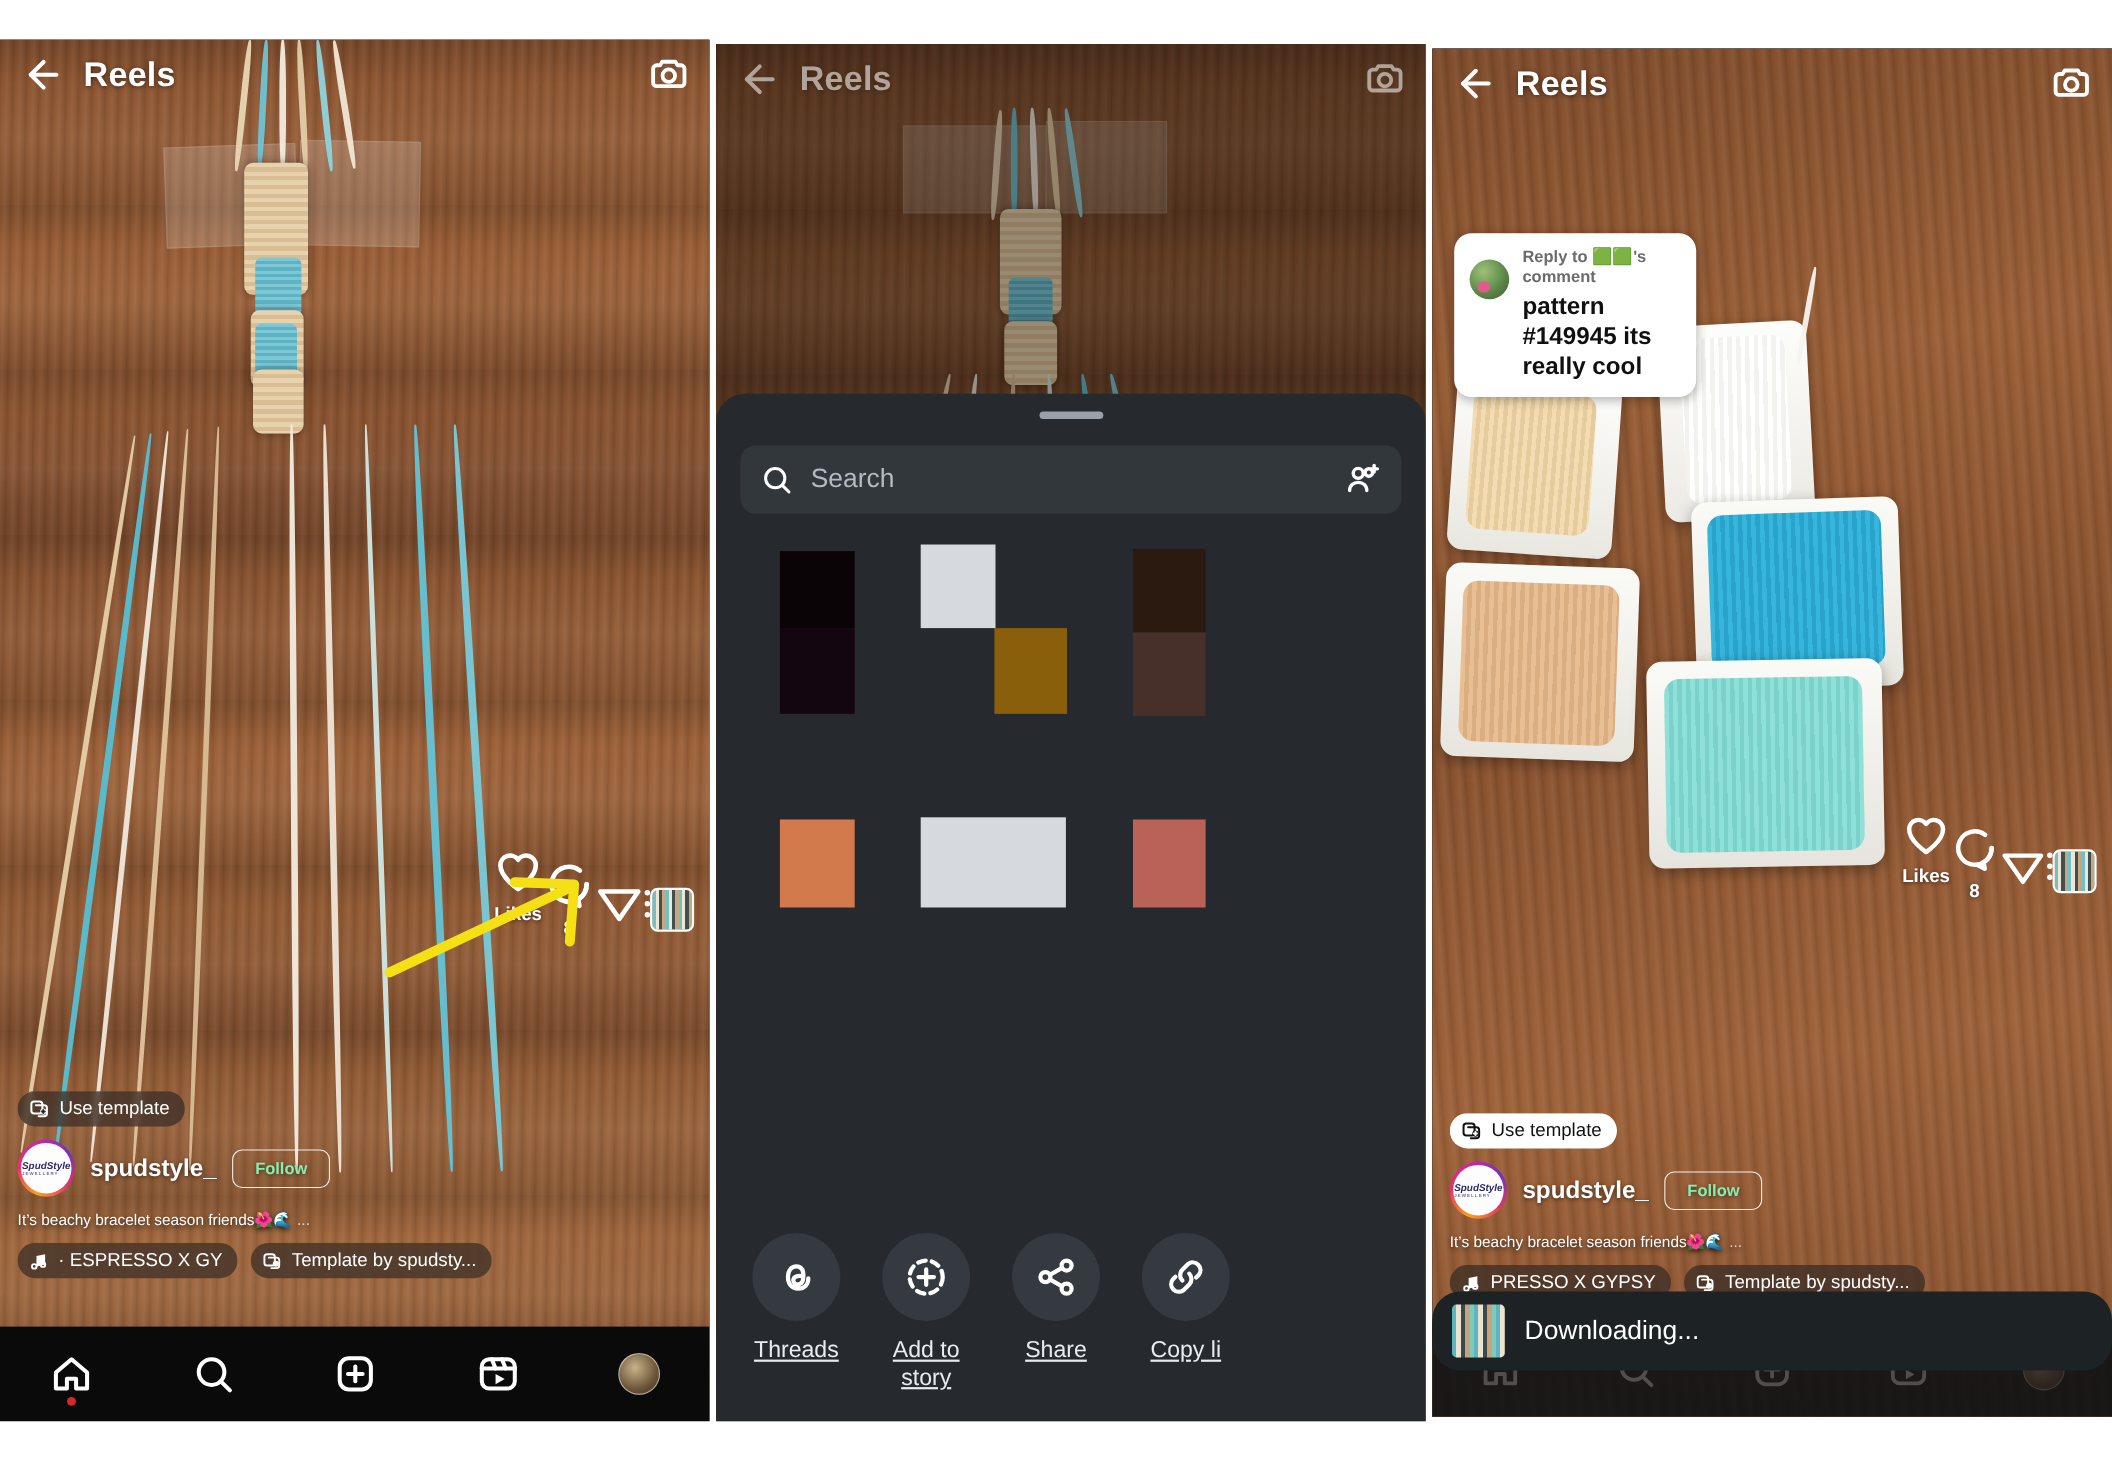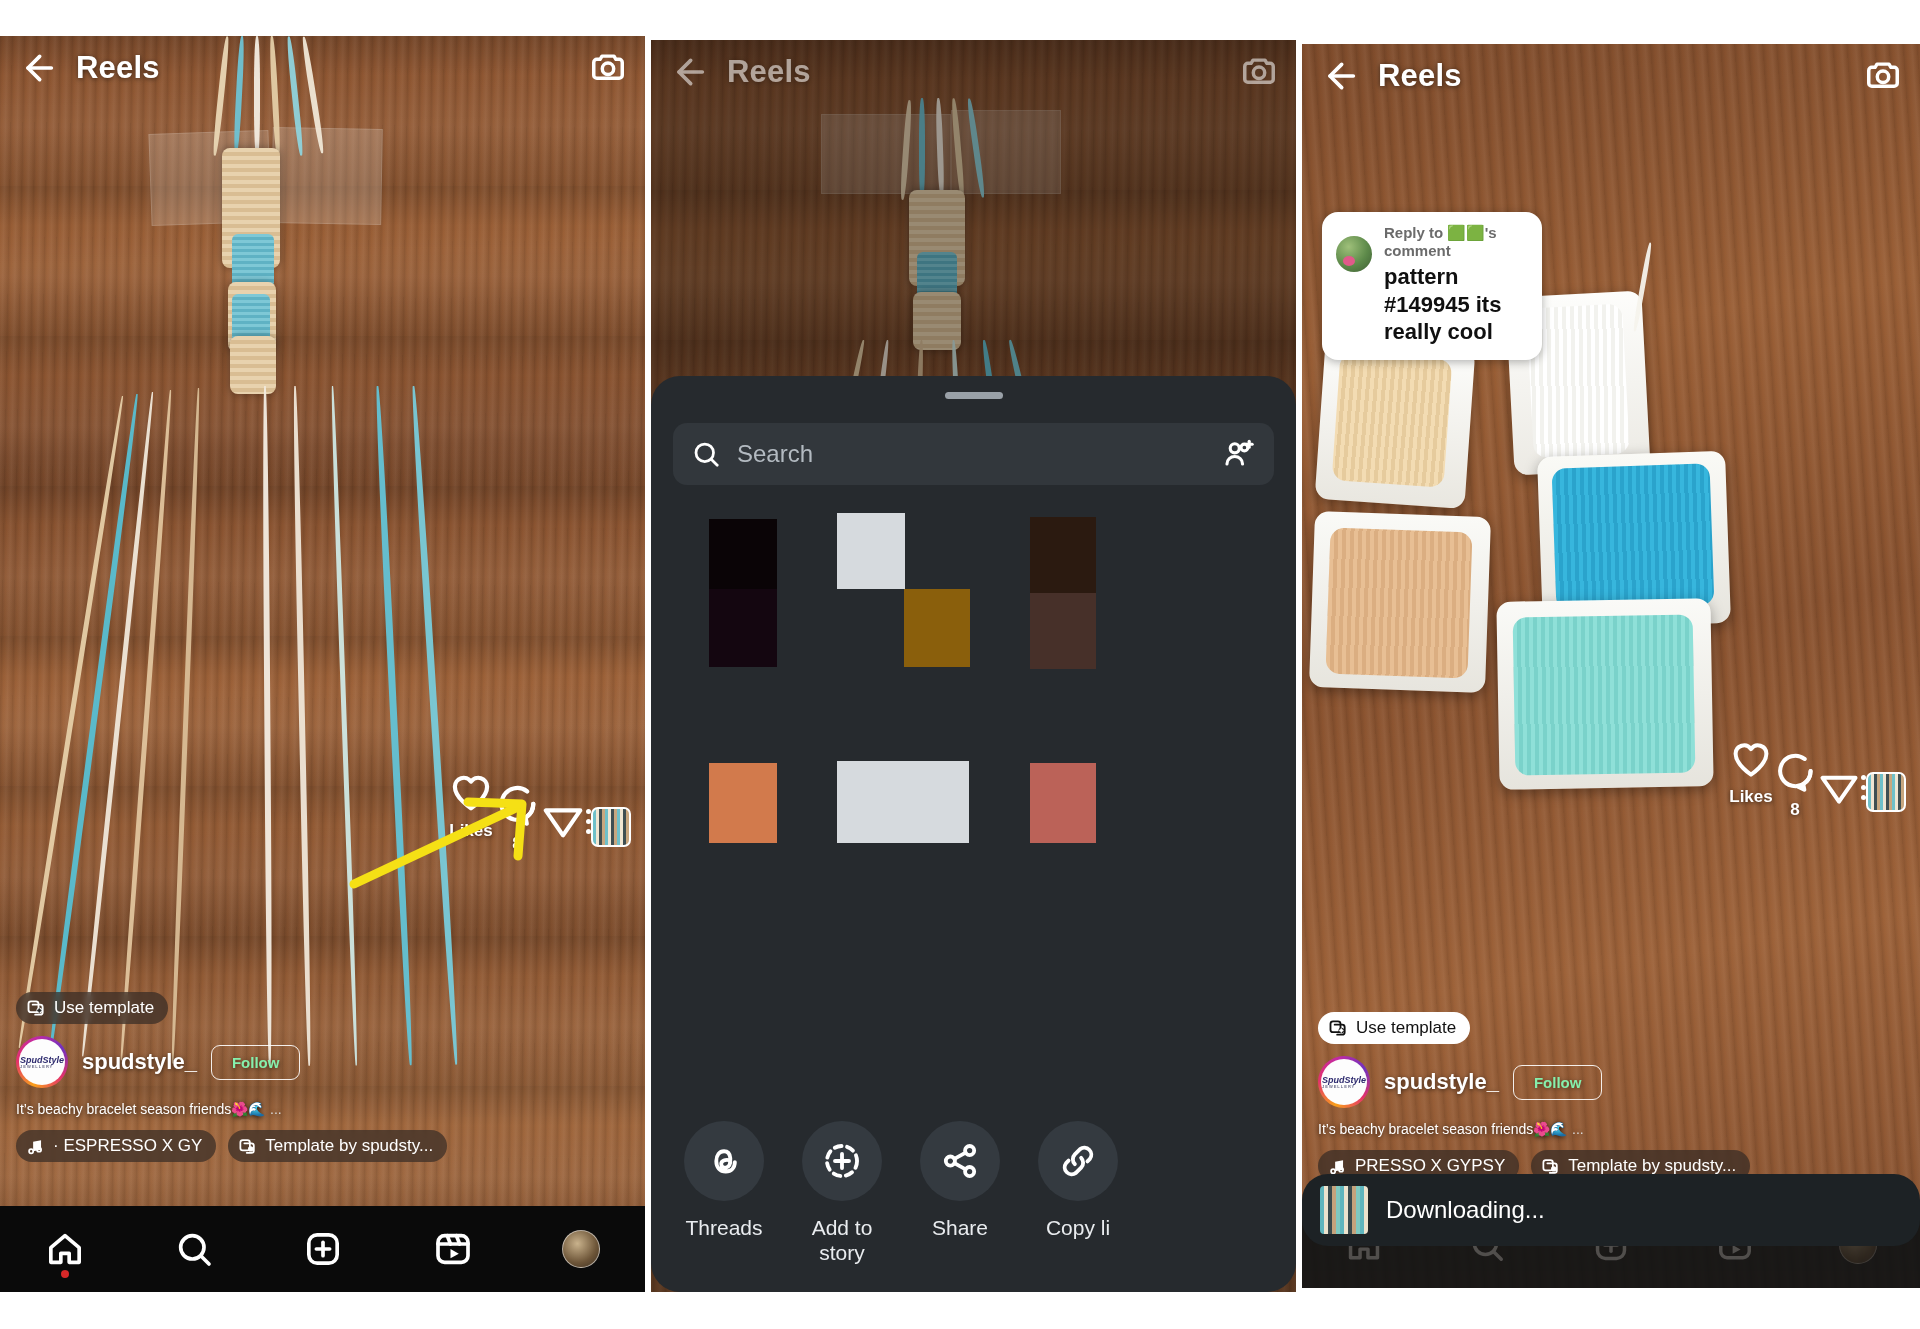--- a/index.html
+++ b/index.html
@@ -162,21 +162,21 @@
   .actionrow {
     display:flex; align-items:flex-start; gap:0; padding:18px 14px 26px;
     overflow:hidden;
   }
   .act { width:118px; flex:none; display:flex; flex-direction:column; align-items:center; cursor:pointer; position:relative; }
   .act .bub {
     width:80px; height:80px; border-radius:50%; background:#343a40;
     display:flex; align-items:center; justify-content:center;
   }
   .act .alab {
-    margin-top:14px; color:#e9ecef; font-size:21px; text-align:center; line-height:1.22;
+    margin-top:14px; color:#e9ecef; font-size:21px; text-align:center; line-height:1.22;text-decoration:underline;
   }
   .act.highlight { outline:5px solid #f7e017; outline-offset:2px; }
 
   
   .reply {
     position:absolute; background:#fff; border-radius:16px; z-index:25;
     padding:12px 16px 14px 14px; display:flex; gap:12px; align-items:flex-start;
     box-shadow:0 2px 10px rgba(0,0,0,.3);
   }
   .reply .ravatar {
@@ -418,21 +418,21 @@
       <span class="ttl">Reels</span>
       <span class="spacer"></span>
       <span class="icon-btn">
         <svg class="ic" width="38" height="38" viewBox="0 0 24 24">
           <path d="M3 8.5a2 2 0 0 1 2-2h2l1.2-2h7.6L17 6.5h2a2 2 0 0 1 2 2v8a2 2 0 0 1-2 2H5a2 2 0 0 1-2-2z"></path>
           <circle cx="12" cy="12.5" r="3.6"></circle>
         </svg>
       </span>
     </div>
 
-    <div class="sheet" style="top:336px;border-radius:29px;">
+    <div class="sheet" style="top:318px;">
       <span class="grabber"></span>
 
       <div class="searchbar">
         <svg class="ic" width="30" height="30" viewBox="0 0 24 24">
             <circle cx="11" cy="11" r="7"></circle>
             <line x1="16.2" y1="16.2" x2="21" y2="21"></line>
           </svg>
         <span class="ph">Search</span>
         <svg class="ic" width="34" height="34" viewBox="0 0 24 24">
           <circle cx="9" cy="8" r="3.2"></circle>

